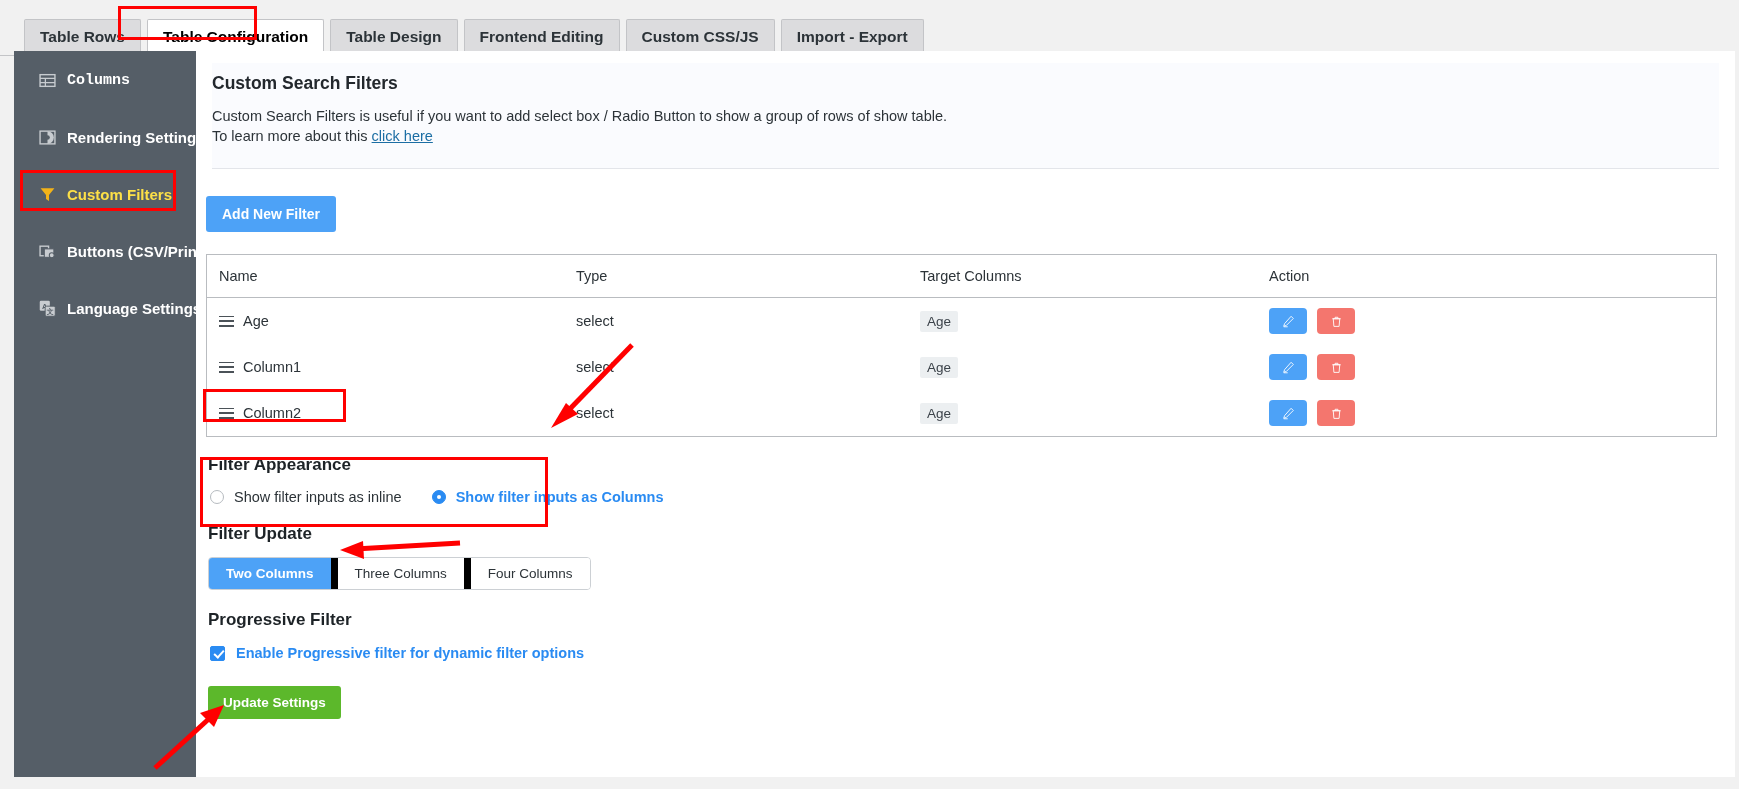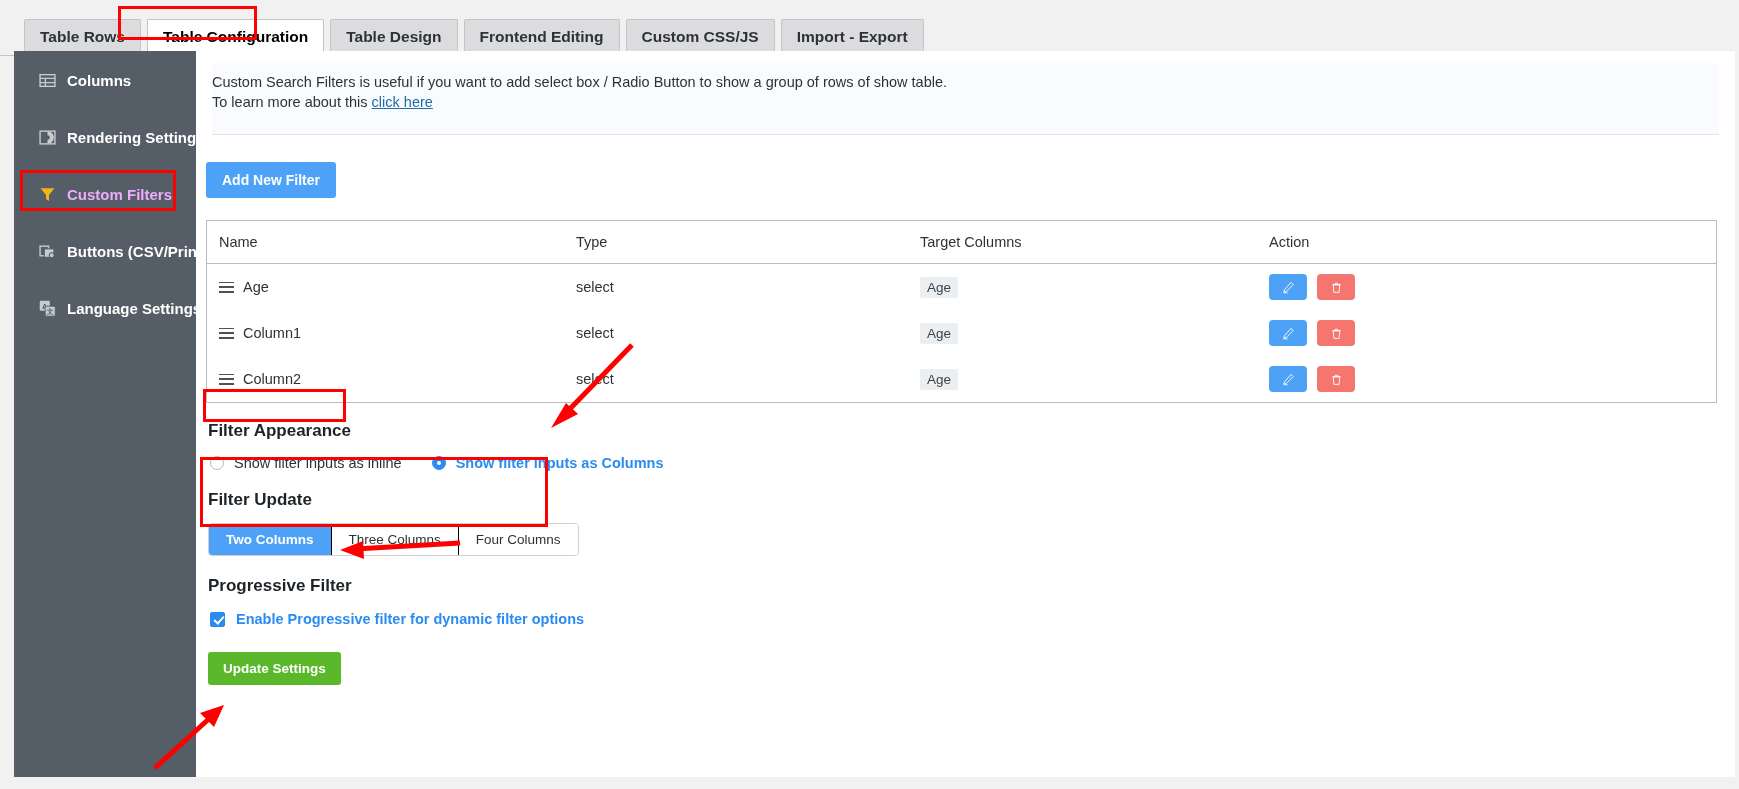--- a/index.html
+++ b/index.html
@@ -79,21 +79,21 @@
     height: 26px;
     margin-top: 17px;
     color: #ffffff;
     font-size: 15px;
     font-weight: bold;
     cursor: pointer;
     position: relative;
     white-space: nowrap;
   }
   .side-item:first-child { margin-top: 17px; }
-  .side-item.active { color: #f0abfc; }
+  .side-item.active { color: #fde047; }
   .side-icon {
     width: 17px; height: 17px;
     flex: 0 0 17px;
     display: inline-block;
     position: relative;
   }
 
   
   .content {
     position: absolute;
@@ -265,21 +265,21 @@
     border: 1px solid #ccd0d4;
     border-radius: 4px;
     overflow: hidden;
     background: #fff;
   }
   .grpbtn {
     font-size: 13.5px;
     color: #2c3338;
     background: #fff;
     border: none;
-    border-right: 1px solid #000000;
+    border-right: 7px solid #000000;
     padding: 8px 17px;
     cursor: pointer;
     font-family: "Liberation Sans", sans-serif;
     white-space: nowrap;
   }
   .grpbtn:last-child { border-right: none; }
   .grpbtn.active {
     background: #4da2f7;
     color: #fff;
     font-weight: bold;
@@ -368,21 +368,21 @@
       <div class="tab">Frontend Editing</div>
       <div class="tab">Custom CSS/JS</div>
       <div class="tab">Import - Export</div>
     </div>
   </div>
 
   <div class="shell">
 
     <div class="sidebar">
 
-      <div class="side-item" style="margin-top:16px;">
+      <div class="side-item" style="margin-top:16px;font-family:Liberation Mono, monospace;">
         <span class="side-icon">
           <svg viewBox="0 0 16 16" width="17" height="17">
             <rect x="1" y="2.5" width="14" height="11" fill="none" stroke="#c8ccd0" stroke-width="1.3"></rect>
             <line x1="1" y1="6" x2="15" y2="6" stroke="#c8ccd0" stroke-width="1.2"></line>
             <line x1="1" y1="10" x2="15" y2="10" stroke="#c8ccd0" stroke-width="1.2"></line>
             <line x1="6" y1="6" x2="6" y2="13.5" stroke="#c8ccd0" stroke-width="1.2"></line>
           </svg>
         </span>
         <span>Columns</span>
       </div>
@@ -427,20 +427,21 @@
             <text x="10.5" y="13.2" font-size="6.5" fill="#555e67" text-anchor="middle" font-family="Liberation Sans, sans-serif">文</text>
           </svg>
         </span>
         <span>Language Settings</span>
       </div>
     </div>
 
     <div class="content">
 
       <div class="infopanel">
+        <div class="info-title">Custom Search Filters</div>
         <div class="info-line">Custom Search Filters is useful if you want to add select box / Radio Button to show a group of rows of show table.</div>
         <div class="info-line">
           <span>To learn more about this </span><span class="info-link">click here</span>
         </div>
       </div>
 
       <button class="addbtn">Add New Filter</button>
 
       <div class="tablewrap">
         <table class="filters">

